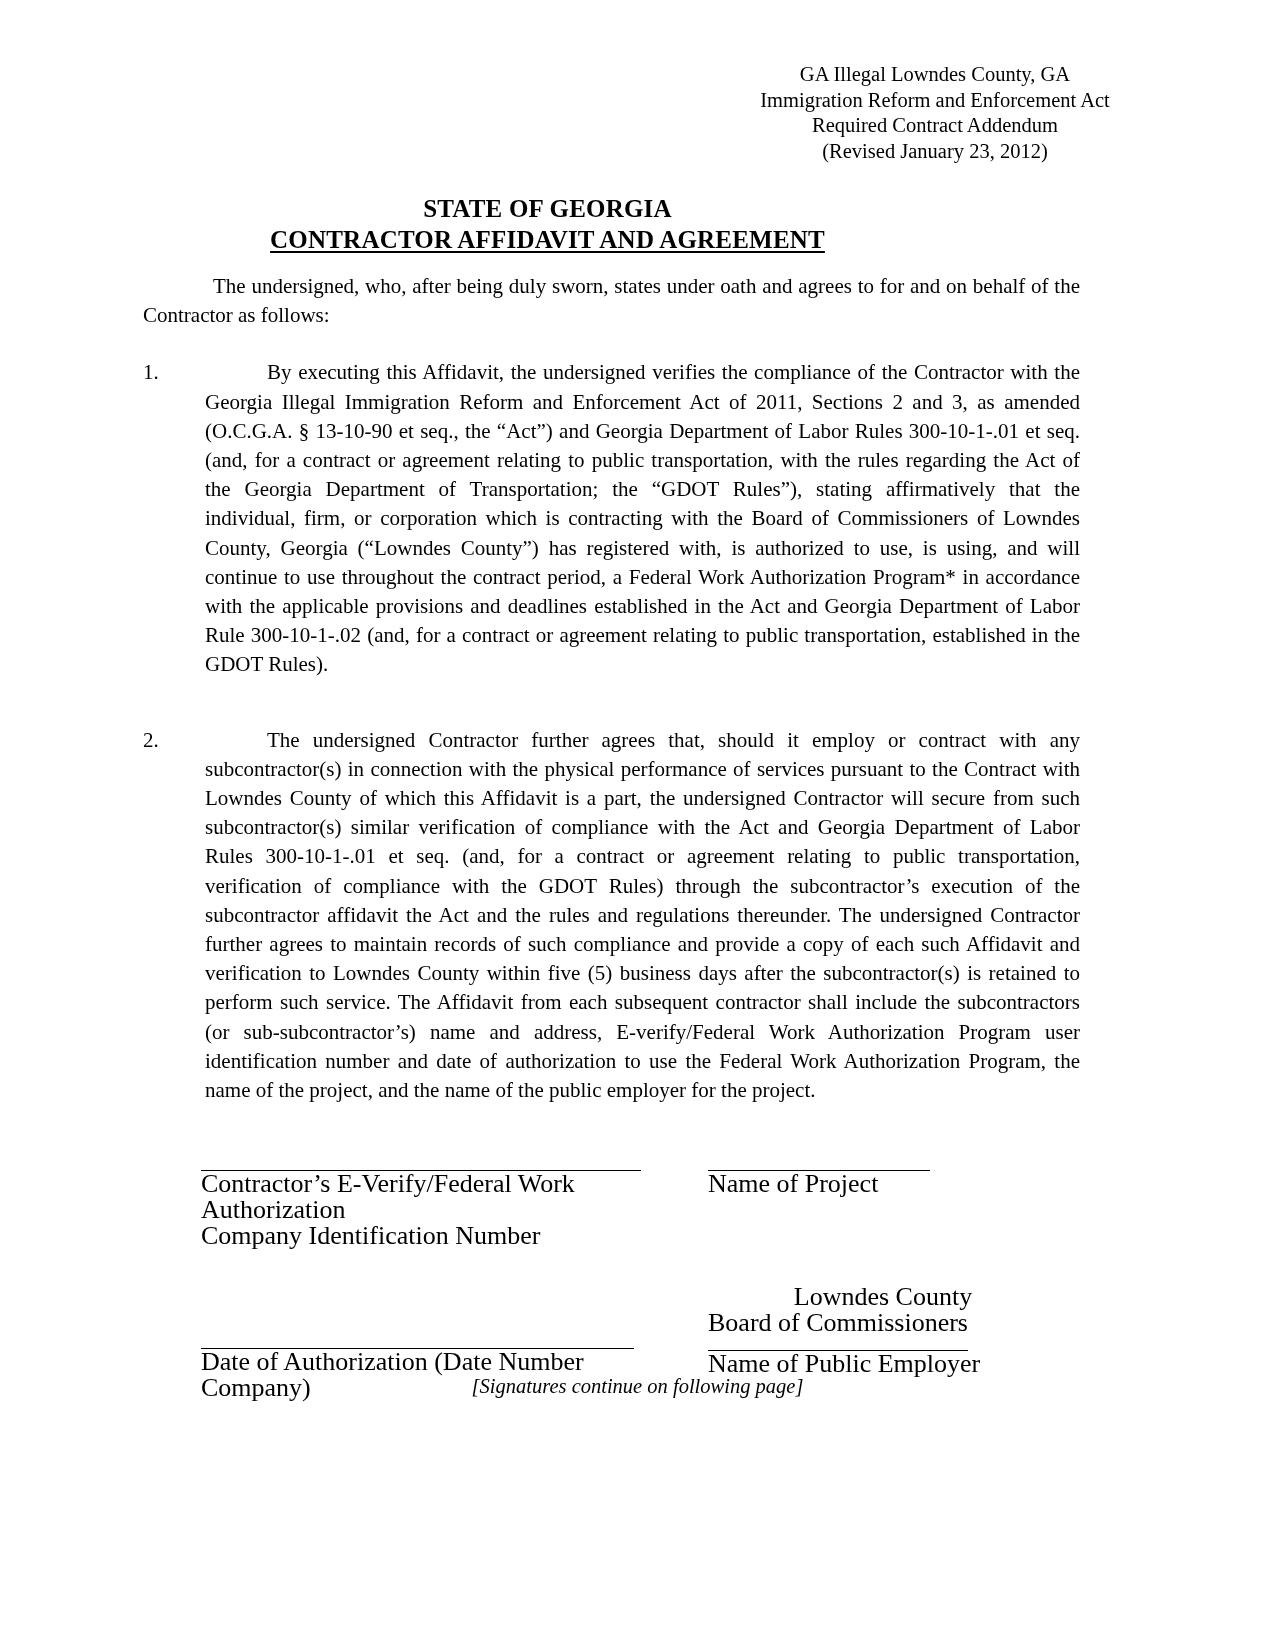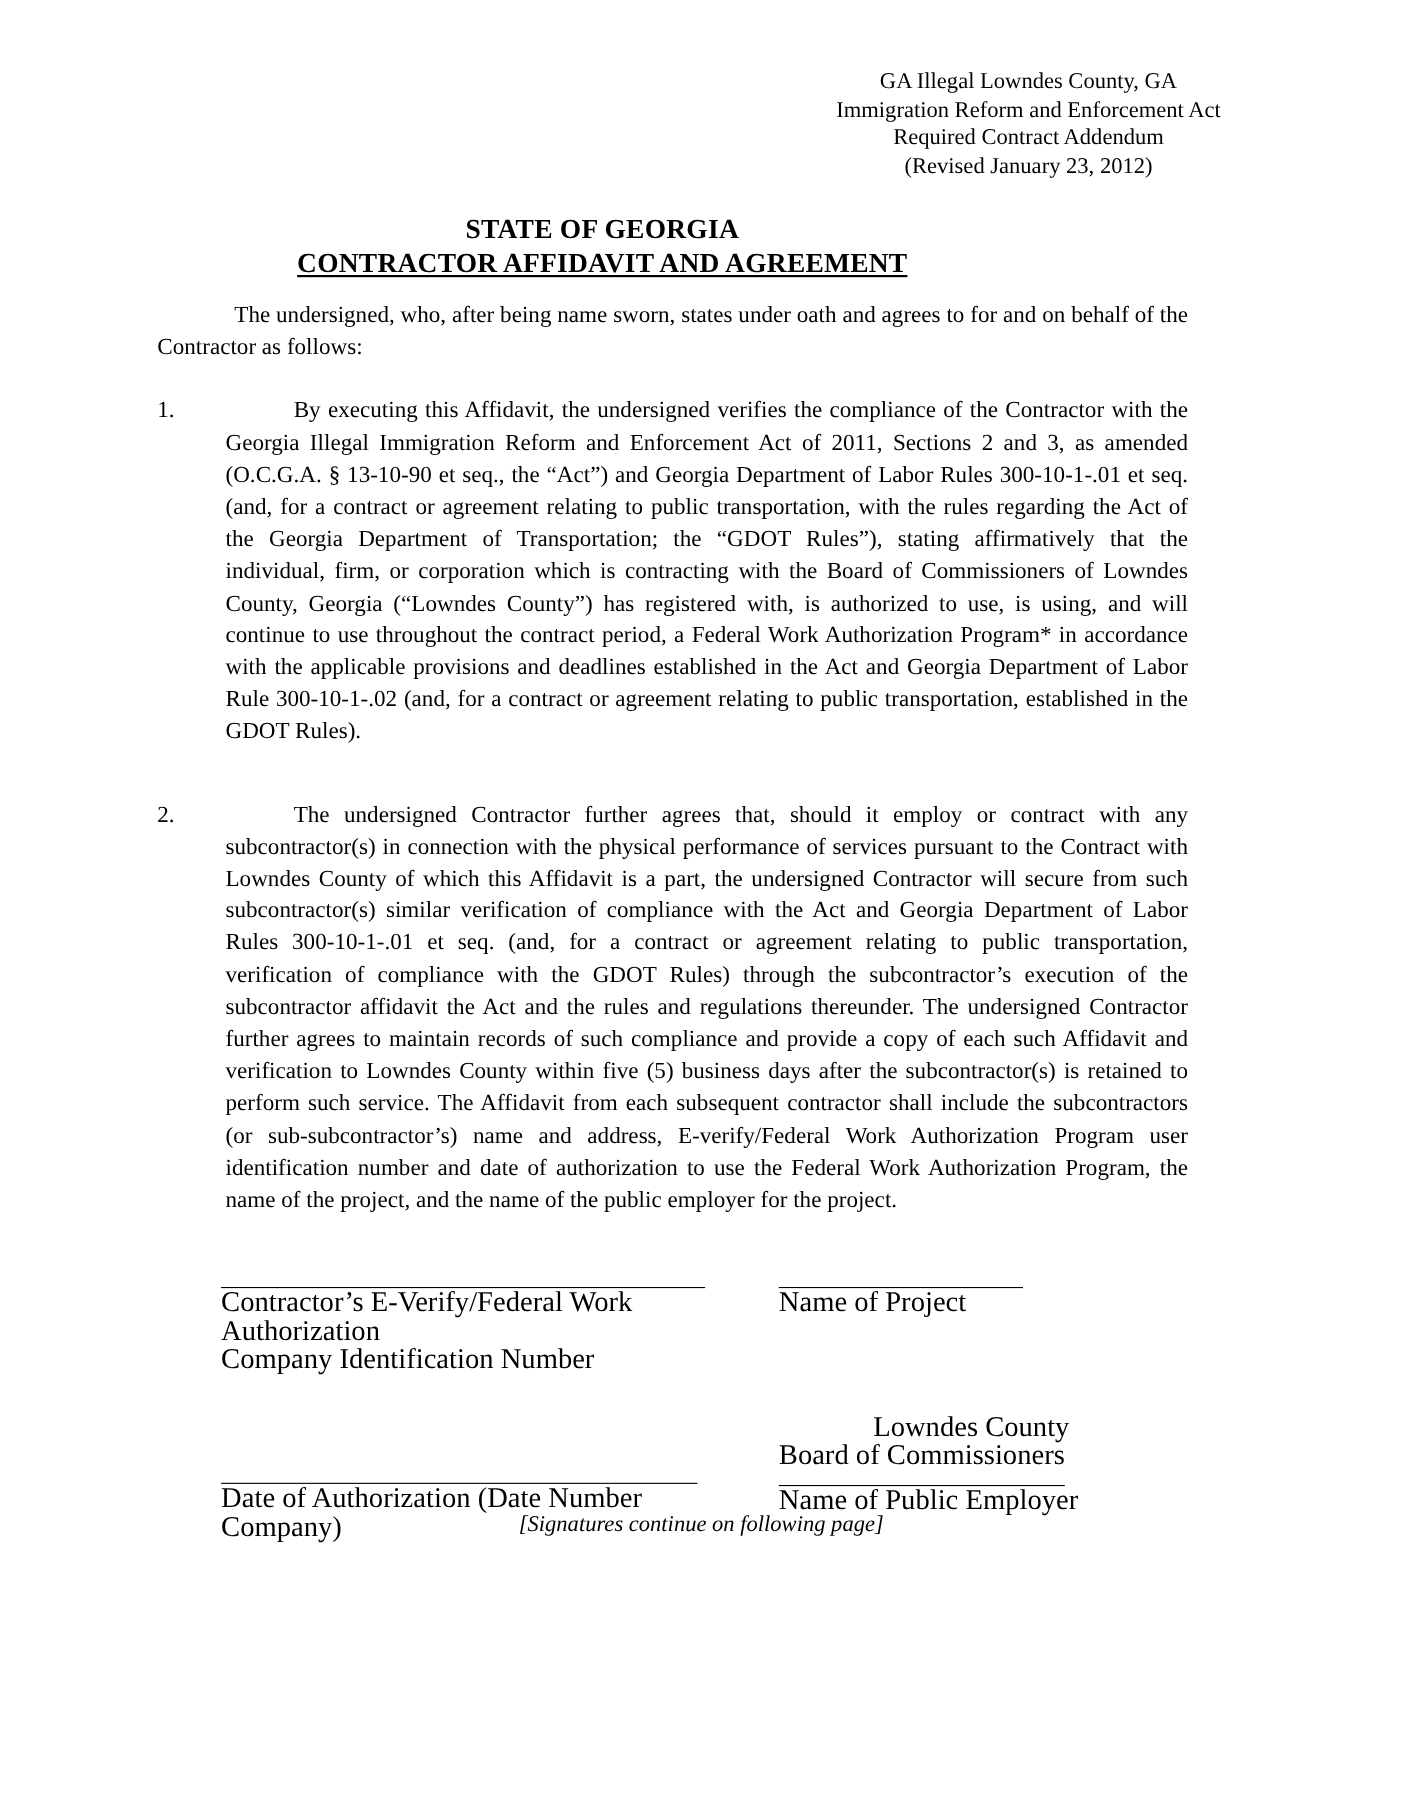--- a/index.html
+++ b/index.html
@@ -155,21 +155,21 @@
     <span class="header-line">(Revised January 23, 2012)</span>
   </div>
 
   <div class="title-wrap">
     <div class="doc-title">STATE OF GEORGIA</div>
     <div class="doc-subtitle">CONTRACTOR AFFIDAVIT AND AGREEMENT</div>
   </div>
 
   <div class="body-area">
 
-    <p class="para intro">The undersigned, who, after being name sworn, states under oath and agrees to for and on behalf of the Contractor as follows:</p>
+    <p class="para intro">The undersigned, who, after being duly sworn, states under oath and agrees to for and on behalf of the Contractor as follows:</p>
 
     <div class="numbered">
       <span class="num">1.</span>
       <p class="para">By executing this Affidavit, the undersigned verifies the compliance of the Contractor with the Georgia Illegal Immigration Reform and Enforcement Act of 2011, Sections 2 and 3, as amended (O.C.G.A. § 13-10-90 et seq., the “Act”) and Georgia Department of Labor Rules 300-10-1-.01 et seq. (and, for a contract or agreement relating to public transportation, with the rules regarding the Act of the Georgia Department of Transportation; the “GDOT Rules”), stating affirmatively that the individual, firm, or corporation which is contracting with the Board of Commissioners of Lowndes County, Georgia (“Lowndes County”) has registered with, is authorized to use, is using, and will continue to use throughout the contract period, a Federal Work Authorization Program* in accordance with the applicable provisions and deadlines established in the Act and Georgia Department of Labor Rule 300-10-1-.02 (and, for a contract or agreement relating to public transportation, established in the GDOT Rules).</p>
     </div>
 
     <div class="gap-2"></div>
 
     <div class="numbered">
       <span class="num">2.</span>

